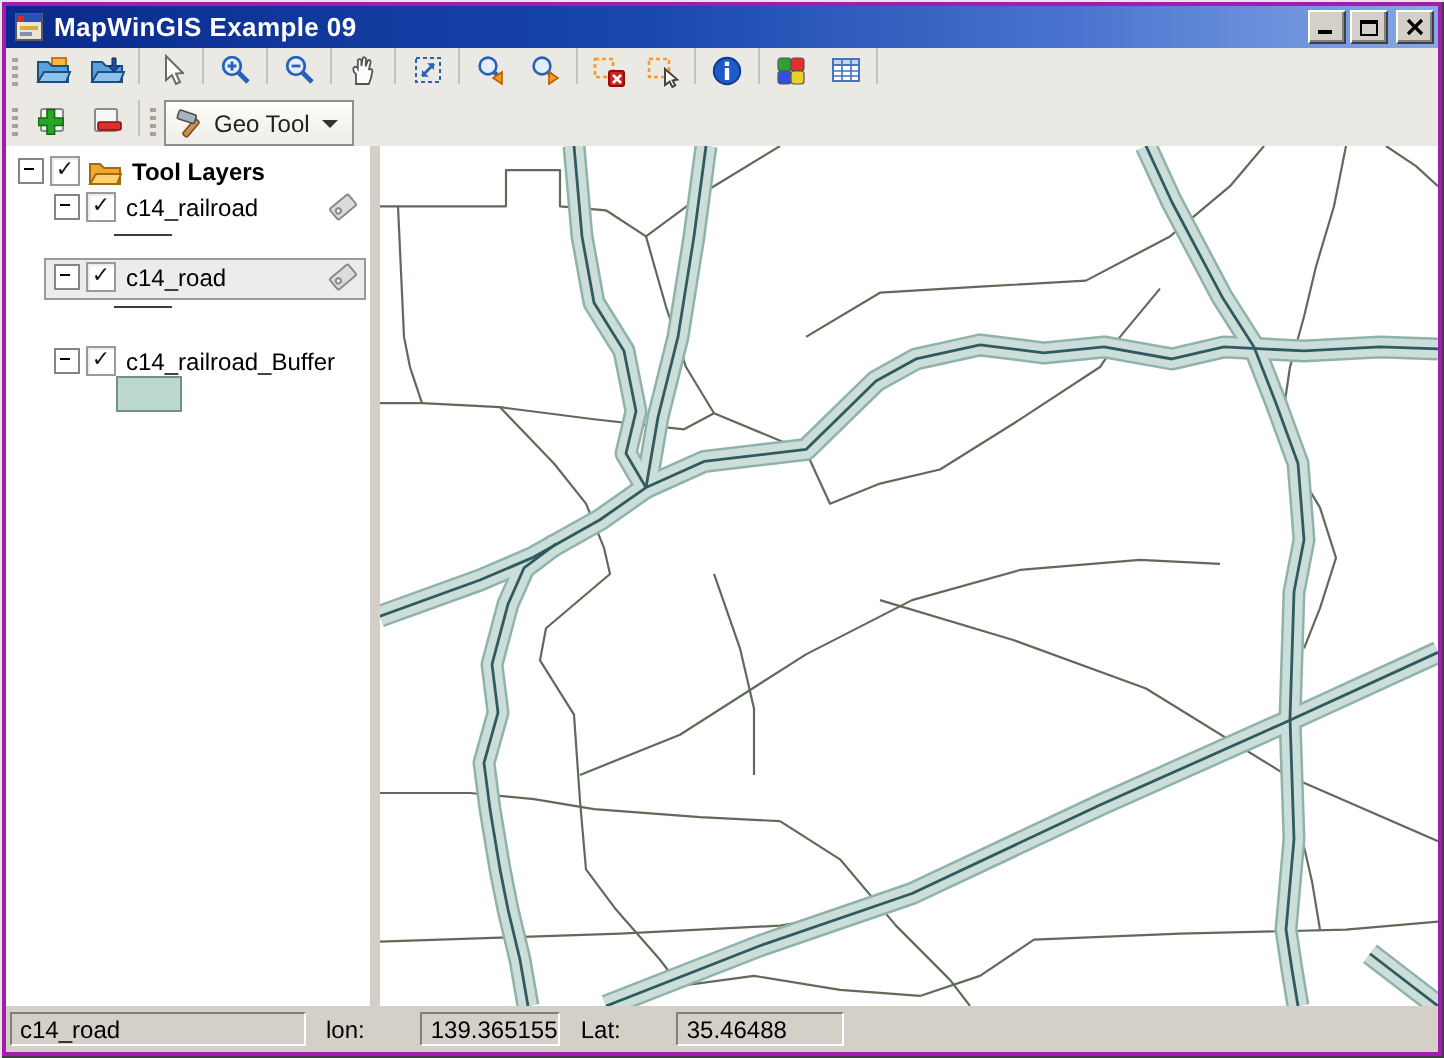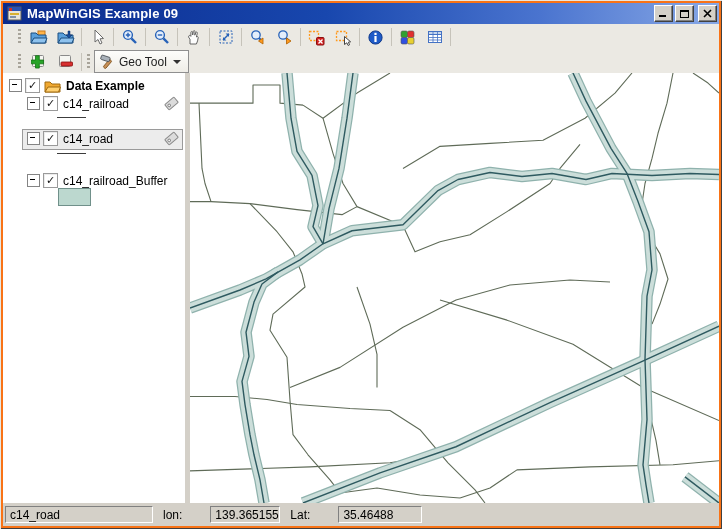--- a/index.html
+++ b/index.html
@@ -1,18 +1,18 @@
 <!DOCTYPE html>
 <html><head>
 <meta charset="utf-8">
 <style>
   html,body{margin:0;padding:0;background:#808080;}
   #window{
     position:relative;width:722px;height:529px;
-    background:#f97316;
+    background:#a21caf;
     font-family:"Liberation Sans",sans-serif;
     box-shadow:inset 1px 1px 0 #e8e6e0, inset -1px -1px 0 #404040;
     overflow:hidden;
   }
   
   .titlebar{
     position:absolute;left:3px;top:3px;right:3px;height:21px;
     background:linear-gradient(90deg,#0a2a8c 0%,#1847ae 45%,#4a74cf 75%,#88a8e6 100%);
     display:flex;align-items:center;padding:0 2px;
   }
@@ -23,21 +23,21 @@
     border:1px solid;border-color:#fff #404040 #404040 #fff;
     box-shadow:inset -1px -1px 0 #808080;
     display:flex;align-items:center;justify-content:center;flex:0 0 auto;}
   .tb-btn.close{margin-left:4px;}
   
   .toolbar{position:absolute;left:3px;right:3px;background:#ebe9e3;border-bottom:1px solid #d8d5cd;}
   #toolbar-main{top:24px;height:26px;}
   #toolbar-geo{top:50px;height:23px;}
   .grip{width:3px;height:16px;margin:0 4px 0 3px;align-self:center;
     background-image:repeating-linear-gradient(to bottom,#a8a49a 0 2px,transparent 2px 4px);}
-  .toolbar{display:flex;align-items:center;padding-left:12px;}
+  .toolbar{display:flex;}
   .tool-btn{width:27px;height:22px;display:flex;align-items:center;justify-content:center;flex:0 0 auto;}
   .tsep{width:1px;height:18px;background:#c6c3ba;margin:0 2px;flex:0 0 auto;}
   .geo-tool-btn{height:21px;display:flex;align-items:center;gap:4px;padding:0 7px 0 4px;
     border:1px solid #8f8f8f;background:linear-gradient(#fdfdfb,#efede7);font-size:12px;color:#222;}
   .drop-arrow{width:0;height:0;border-left:4px solid transparent;border-right:4px solid transparent;
     border-top:4px solid #333;margin-left:2px;}
   
   #content{position:absolute;left:3px;top:73px;right:3px;bottom:26px;display:flex;}
   #layers-panel{width:182px;background:#fff;position:relative;flex:0 0 auto;font-size:12px;color:#000;}
   #splitter{width:5px;background:#d4d0c8;flex:0 0 auto;}
@@ -247,21 +247,21 @@
 
     <div id="layers-panel">
 
       <div class="trow" style="left:6px;top:4px;right:2px;">
         <span class="expander"></span>
         <span class="checkbox">✓</span>
         <svg width="17" height="14" style="margin-left:4px" viewBox="0 0 17 14">
           <path d="M1,3 h5 l2,2 h8 v8 h-15 z" fill="#f0a830" stroke="#a06a10"></path>
           <path d="M1,13 l3,-5 h12.5 l-2,5 z" fill="#ffd070" stroke="#a06a10"></path>
         </svg>
-        <span class="tlabel root-label">Data Example</span>
+        <span class="tlabel root-label">Tool Layers</span>
       </div>
 
       <div class="sel-box"></div>
 
       <div class="trow" style="left:24px;top:22px;width:152px;">
         <span class="expander"></span>
         <span class="checkbox">✓</span>
         <span class="tlabel">c14_railroad</span>
         <svg class="tag-icon" width="15" height="15">
           <g transform="rotate(-40 7.5 7.5)">

